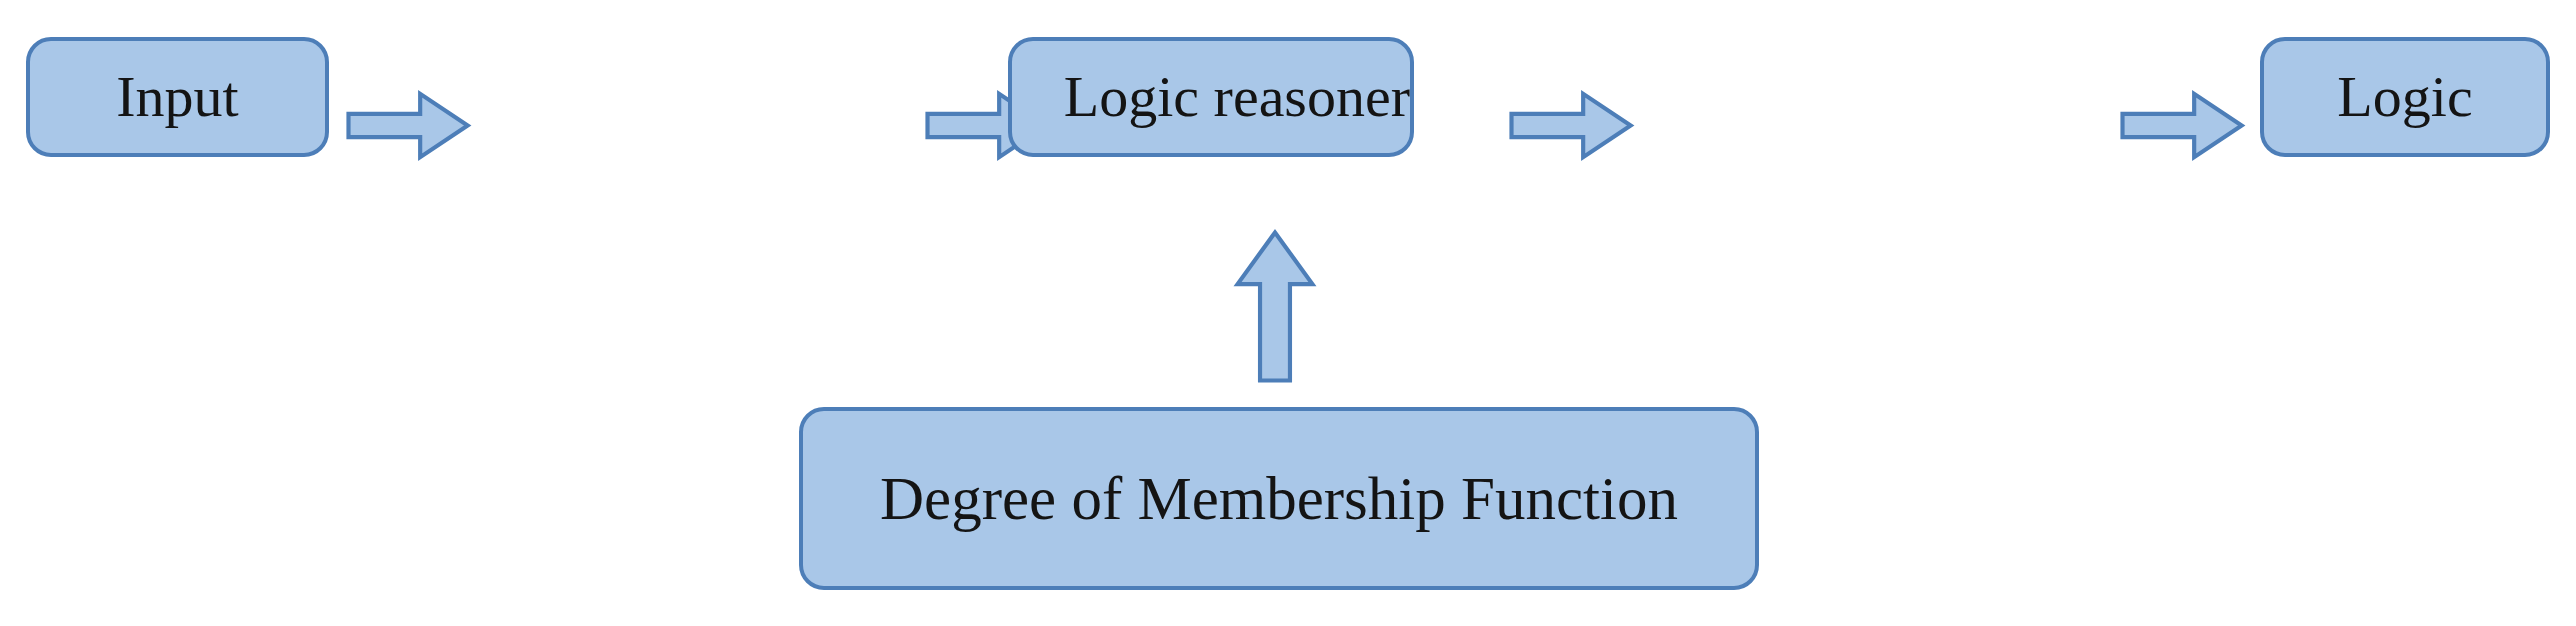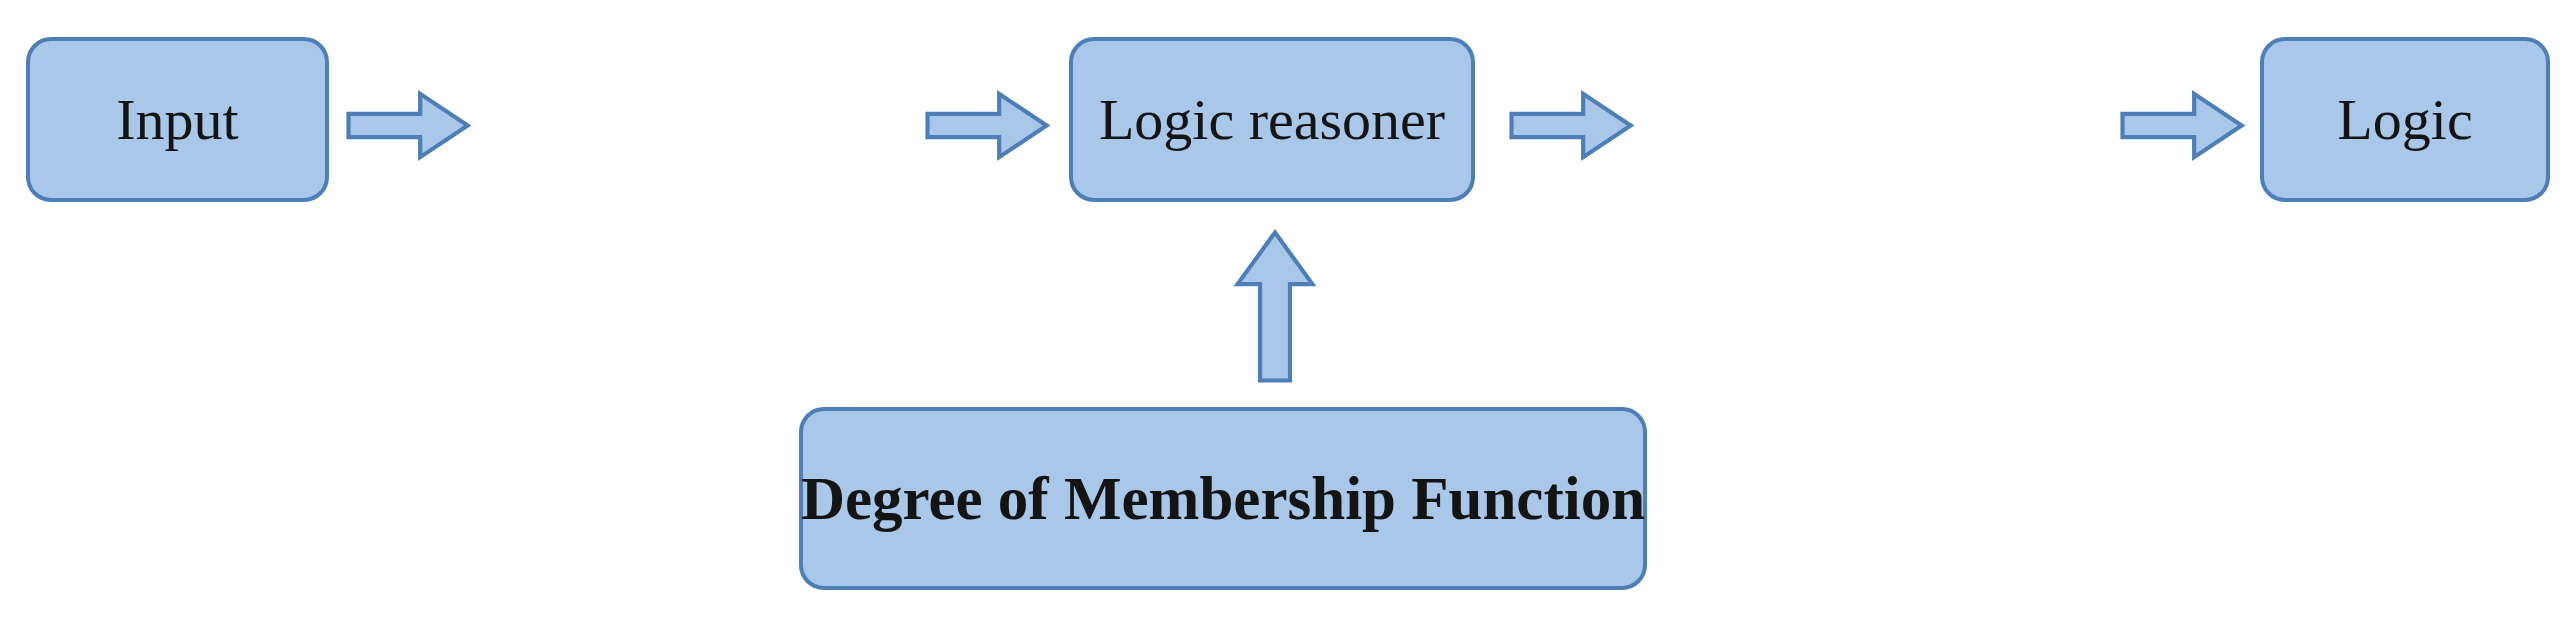--- a/index.html
+++ b/index.html
@@ -21,27 +21,27 @@
     box-sizing:border-box;
     display:flex;align-items:center;justify-content:center;
     background:var(--box-fill);
     border:4.2px solid var(--box-border);
     border-radius:25px;
     color:var(--text);
     white-space:nowrap;
   }
   .node .label{font-size:58px;line-height:1;}
   .node-membership .label{font-size:61px;}
-  .top-row{top:37px;height:165px;}
+  .top-row{top:37px;height:120px;}
   .node-input{left:26px;width:303px;}
   .node-fuzzification{left:483px;width:432px;}
-  .node-logic{left:1069px;width:406px;}
+  .node-logic{left:1008px;width:406px;justify-content:flex-end;}
   .node-defuzzification{left:1655px;width:439px;}
   .node-output{left:2260px;width:290px;}
-  .node-membership{left:799px;top:407px;width:848px;height:183px;font-weight:bold;}
+  .node-membership{left:799px;top:407px;width:960px;height:183px;}
   svg.arrow{position:absolute;overflow:visible;display:block;}
   svg.arrow polygon{
     fill:var(--box-fill);
     stroke:var(--box-border);
     stroke-width:5;
     stroke-linejoin:miter;
   }
   .arrow-1{left:346px;top:88px;}
   .arrow-2{left:925px;top:88px;}
   .arrow-3{left:1509px;top:88px;}

